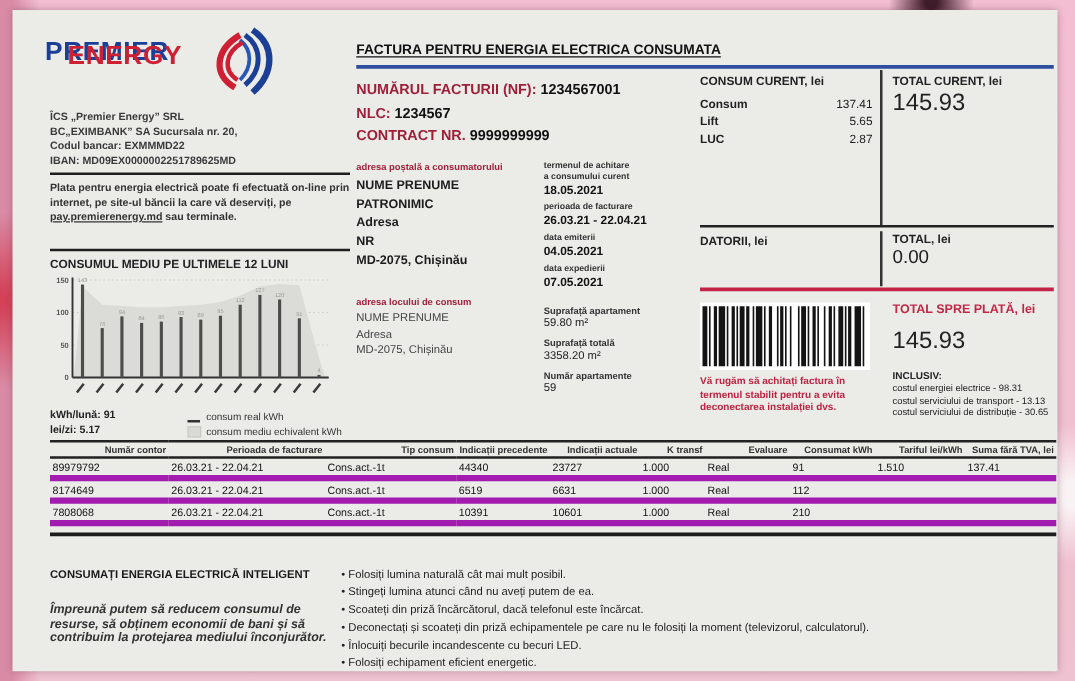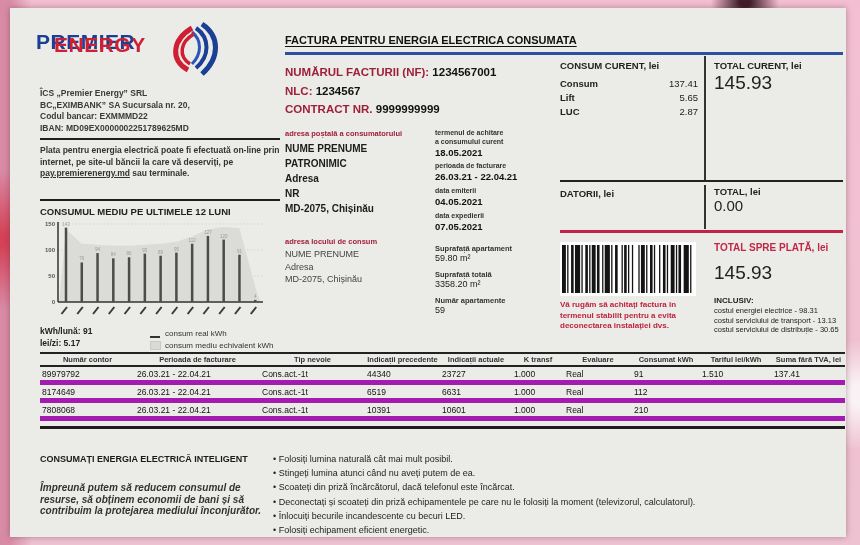--- a/index.html
+++ b/index.html
@@ -78,21 +78,21 @@
   .tot-value{left:704px;top:189px;font-size:15px;color:#222;}
   .redline{left:550px;top:222px;width:283px;height:2.5px;background:#c32347;}
   .barcode{left:550px;top:234px;width:136px;height:54px;background:#fff;}
   .tp-title{left:704px;top:234px;font-size:10px;font-weight:bold;color:#c22745;}
   .tp-value{left:704px;top:254px;font-size:19px;color:#222;}
   .warning{left:550px;top:292px;width:142px;font-size:8px;font-weight:bold;color:#bf2340;line-height:10.5px;}
   .incl-title{left:704px;top:288px;font-size:8px;font-weight:bold;color:#222;}
   .incl-lines{left:704px;top:298px;width:132px;font-size:7.5px;color:#222;line-height:9.5px;}
   
   .meter-table{left:30px;top:344px;width:805px;border-collapse:collapse;table-layout:fixed;}
-  .meter-table th{font-size:7.5px;font-weight:bold;color:#333;text-align:center;padding:1px 2px;border-bottom:2px solid #222;}
+  .meter-table th{font-size:7.5px;font-weight:bold;color:#333;text-align:right;padding:1px 2px;border-bottom:2px solid #222;}
   .meter-table td{font-size:8.5px;color:#111;padding:1px 2px;border-bottom:5px solid #a21caf;height:11px;}
   .meter-table{border-top:2px solid #222;}
   .thick-rule{left:30px;top:418px;width:805px;height:3px;background:#1c1c1c;}
   
   .f-title{left:30px;top:446px;width:235px;font-size:9px;font-weight:bold;color:#1a1a1a;}
   .f-par{left:30px;top:474px;width:238px;font-size:10px;font-weight:bold;color:#333;line-height:11.5px;font-style:italic;}
   .f-bullets{left:263px;top:444px;width:565px;font-size:9px;color:#222;line-height:14.2px;}
 </style>
 </head>
 <body>
@@ -301,21 +301,21 @@
       <col style="width:52px">
         <col style="width:68px">
         <col style="width:68px">
         <col style="width:72px">
         <col style="width:73px">
     </colgroup>
     <thead>
       <tr>
         <th>Număr contor</th>
         <th>Perioada de facturare</th>
-        <th>Tip nevoie</th>
+        <th>Tip consum</th>
         <th>Indicații precedente</th>
         <th>Indicații actuale</th>
         <th>K transf</th>
         <th>Evaluare</th>
         <th>Consumat kWh</th>
         <th>Tariful lei/kWh</th>
         <th>Suma fără TVA, lei</th>
       </tr>
     </thead>
     <tbody>

